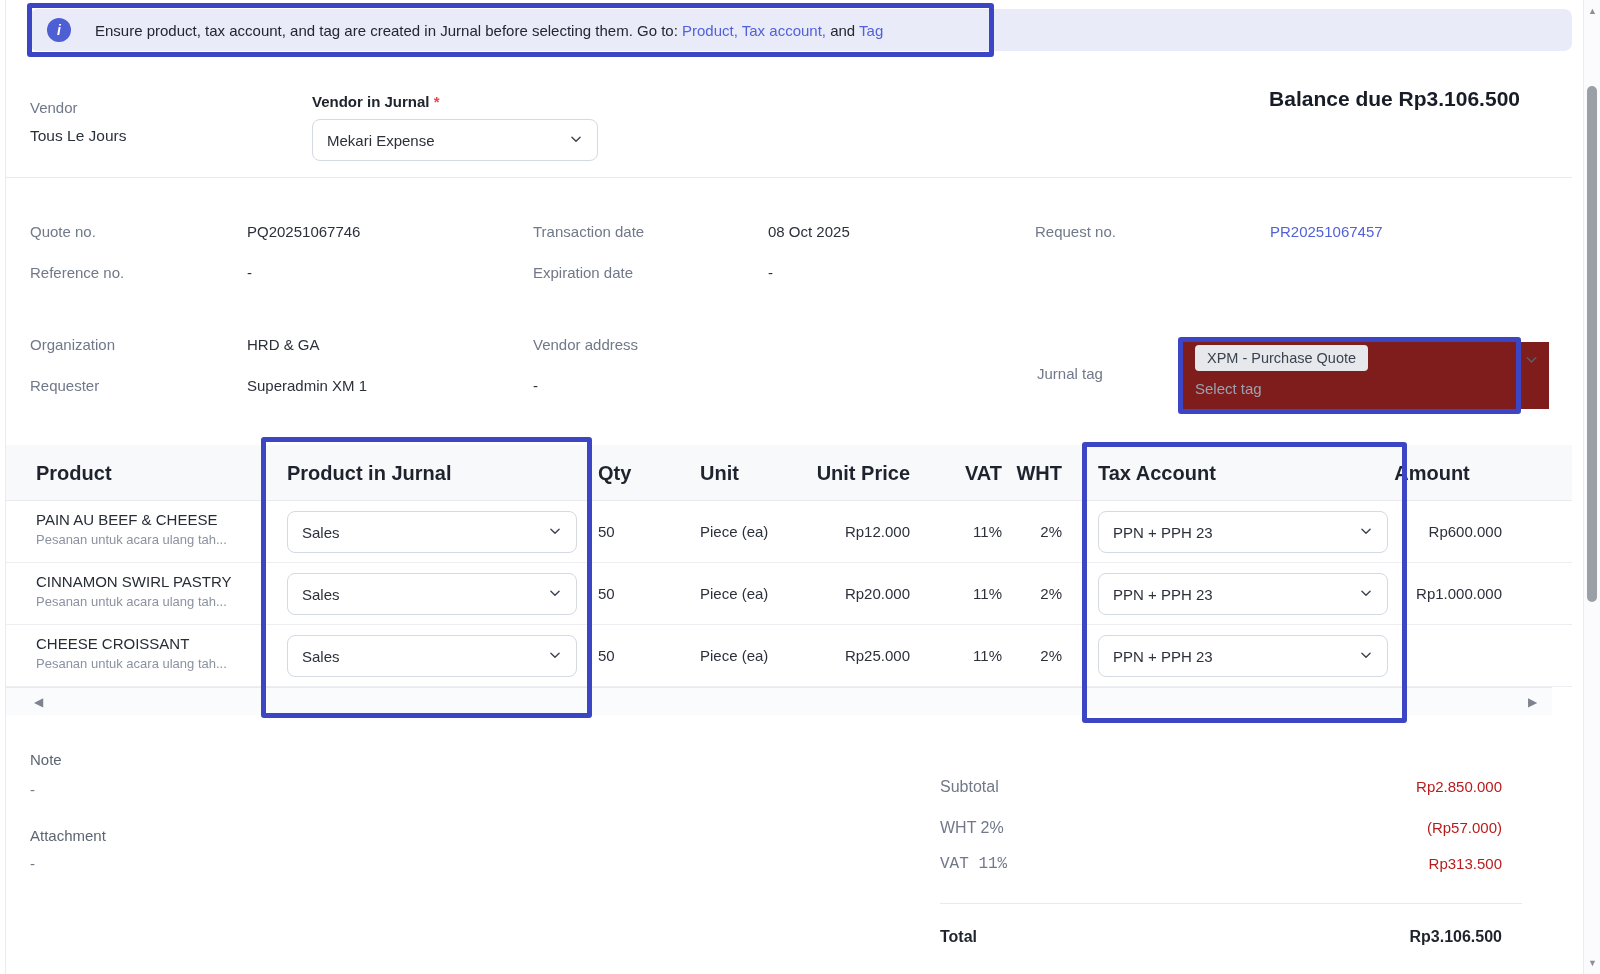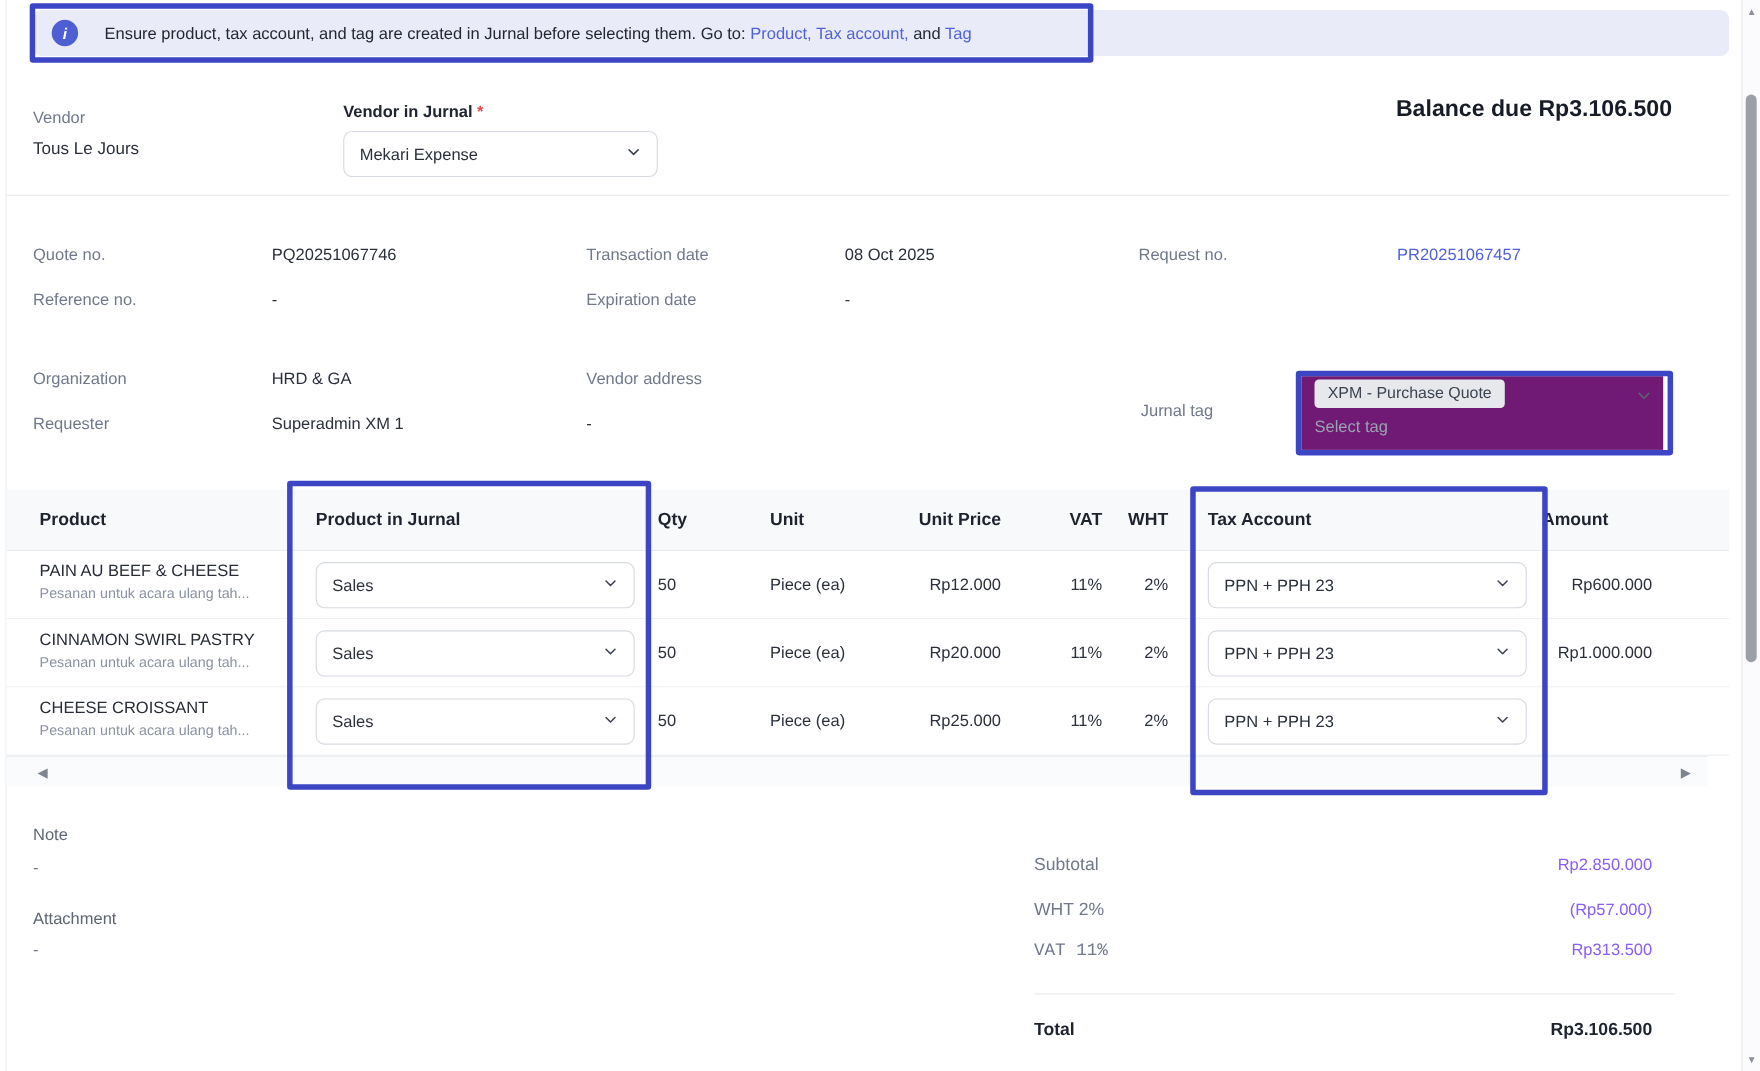--- a/index.html
+++ b/index.html
@@ -36,45 +36,45 @@
 
   
   .dd { position:absolute; background:#fff; border:1px solid #d5d9e0; border-radius:8px;
         display:flex; align-items:center; justify-content:space-between;
         padding:0 14px; font-size:15px; color:#2b303b; cursor:pointer; }
   .dd svg { flex:0 0 14px; }
 
   .divider { position:absolute; height:1px; background:#e7e9ec; }
 
   
-  .jtag-box { position:absolute; left:1183px; top:342px; width:329px; height:67px; background:#701a75; cursor:pointer;padding-left:36px; }
+  .jtag-box { position:absolute; left:1183px; top:342px; width:366px; height:67px; background:#7f1d1d; cursor:pointer;padding-left:36px; }
   .chip { position:absolute; left:12px; top:3px; background:#e6e8ec; border-radius:4px;
           padding:5px 12px; font-size:14.5px; color:#3c4350; white-space:nowrap; }
   .jtag-chevron { position:absolute; right:10px; top:10px; }
   .jtag-ph { position:absolute; left:12px; top:38px; font-size:15px; color:#9aa2af; }
 
   
   .thead { position:absolute; left:6px; top:445px; width:1566px; height:56px;
            background:#f8f9fb; border-bottom:1px solid #e8eaed; }
-  .th { position:absolute; top:0; height:56px; line-height:56px; font-size:16px; font-weight:700; color:#1e232d; white-space:nowrap; }
+  .th { position:absolute; top:0; height:56px; line-height:56px; font-size:20px; font-weight:700; color:#1e232d; white-space:nowrap; }
   .right { text-align:right; }
   .trow { position:absolute; left:6px; width:1566px; height:62px; border-bottom:1px solid #eceef1; background:#fff; }
   .cell-txt { position:absolute; top:0; height:62px; line-height:62px; font-size:15px; color:#2b303b; white-space:nowrap; }
   .prod { position:absolute; left:30px; top:10px; }
   .prod .pname { font-size:15px; color:#272c36; }
   .prod .pdesc { font-size:13px; color:#8b92a0; margin-top:4px; }
   .row-dd { top:10px; height:42px; }
 
   .hstrip { position:absolute; left:6px; top:687px; width:1546px; height:28px;
             background:#fafbfc; border-top:1px solid #e9ebee; }
   .hstrip .arr { position:absolute; top:0; height:28px; line-height:28px; font-size:12px; color:#7d848f; cursor:pointer; }
 
   
   .tot-lbl { position:absolute; left:940px; font-size:16px; color:#707889; }
-  .tot-val { position:absolute; left:1252px; width:250px; text-align:right; font-size:15px; color:#8b5cf6; }
+  .tot-val { position:absolute; left:1252px; width:250px; text-align:right; font-size:15px; color:#b91c1c; }
   .tot-bold { font-size:16px; font-weight:700; color:#1e232d; }
 
   
   .vscroll { position:absolute; right:0; top:0; width:17px; height:974px;
              background:#fbfbfd; border-left:1px solid #ececf0; }
   .vscroll .sarr { position:absolute; left:0; width:17px; text-align:center; font-size:9px; color:#8a8f98; cursor:pointer; }
   .vthumb { position:absolute; left:3px; top:86px; width:10px; height:516px;
             background:#9b9fa6; border-radius:6px; cursor:pointer; }
 </style>
 </head>

